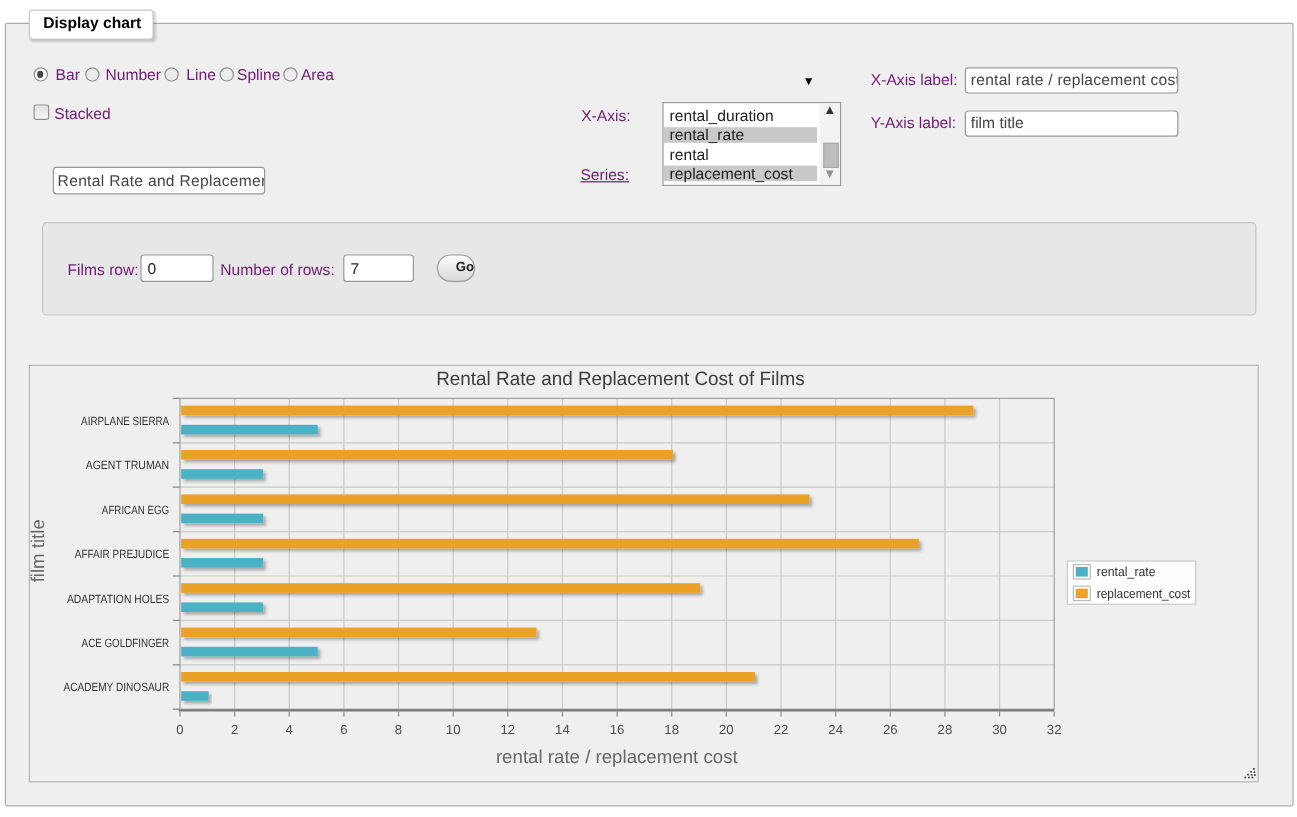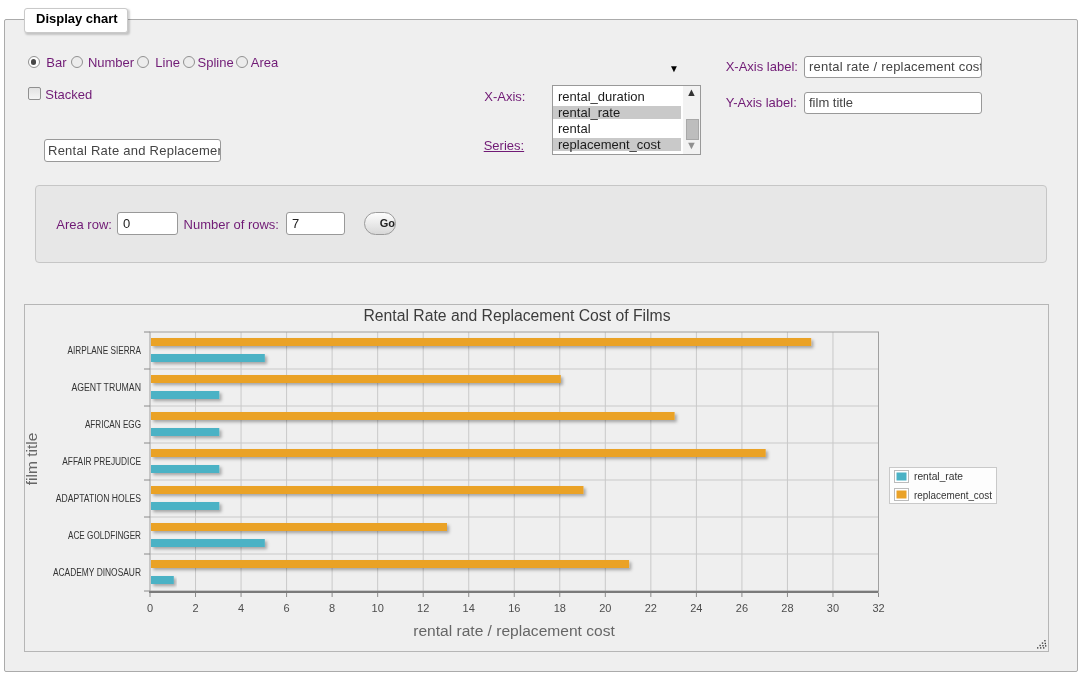--- a/index.html
+++ b/index.html
@@ -56,21 +56,21 @@
       <div style="position:absolute;left:3.5px;bottom:3px;font-size:11px;line-height:11px;color:#909090;">▼</div>
     </div>
   </div>
 
   <div class="lbl" style="left:725.7px;top:59px;">X-Axis label:</div>
   <div class="inp" style="left:804px;top:56px;width:172px;height:20px;line-height:20px;padding-left:4px;letter-spacing:0.2px;">rental rate / replacement cost</div>
   <div class="lbl" style="left:725.7px;top:95px;">Y-Axis label:</div>
   <div class="inp" style="left:804px;top:92px;width:172px;height:20px;line-height:20px;padding-left:4px;">film title</div>
 
   <div class="abs" style="left:35px;top:185px;width:1010px;height:76px;background:#e7e7e7;border:1px solid #c6c6c6;border-radius:4px;"></div>
-  <div class="lbl" style="left:56.3px;top:217px;">Area row:</div>
+  <div class="lbl" style="left:56.3px;top:217px;">Films row:</div>
   <div class="inp" style="left:117px;top:212px;width:54px;height:21px;line-height:21px;padding-left:5px;color:#222;">0</div>
   <div class="lbl" style="left:183.6px;top:217px;">Number of rows:</div>
   <div class="inp" style="left:286px;top:212px;width:52px;height:21px;line-height:21px;padding-left:5px;color:#222;">7</div>
   <div class="abs" style="left:364px;top:212px;width:30px;height:21px;border:1px solid #9b9b9b;border-radius:12px;background:linear-gradient(#fdfdfd,#d8d8d8);font-size:11px;font-weight:bold;color:#222;text-align:right;line-height:21px;">Go</div>
 
   <div class="abs" style="left:24px;top:304px;width:1023px;height:346px;border:1px solid #b6b6b6;background:#efefef;">
     <svg width="1023" height="346" xmlns="http://www.w3.org/2000/svg" font-family="Liberation Sans, sans-serif" style="position:absolute;left:0;top:0;">
 <defs>
           <filter id="bsh" x="-5%" y="-60%" width="115%" height="250%">
             <feDropShadow dx="2.2" dy="2.2" stdDeviation="1.4" flood-color="#000000" flood-opacity="0.30"></feDropShadow>

